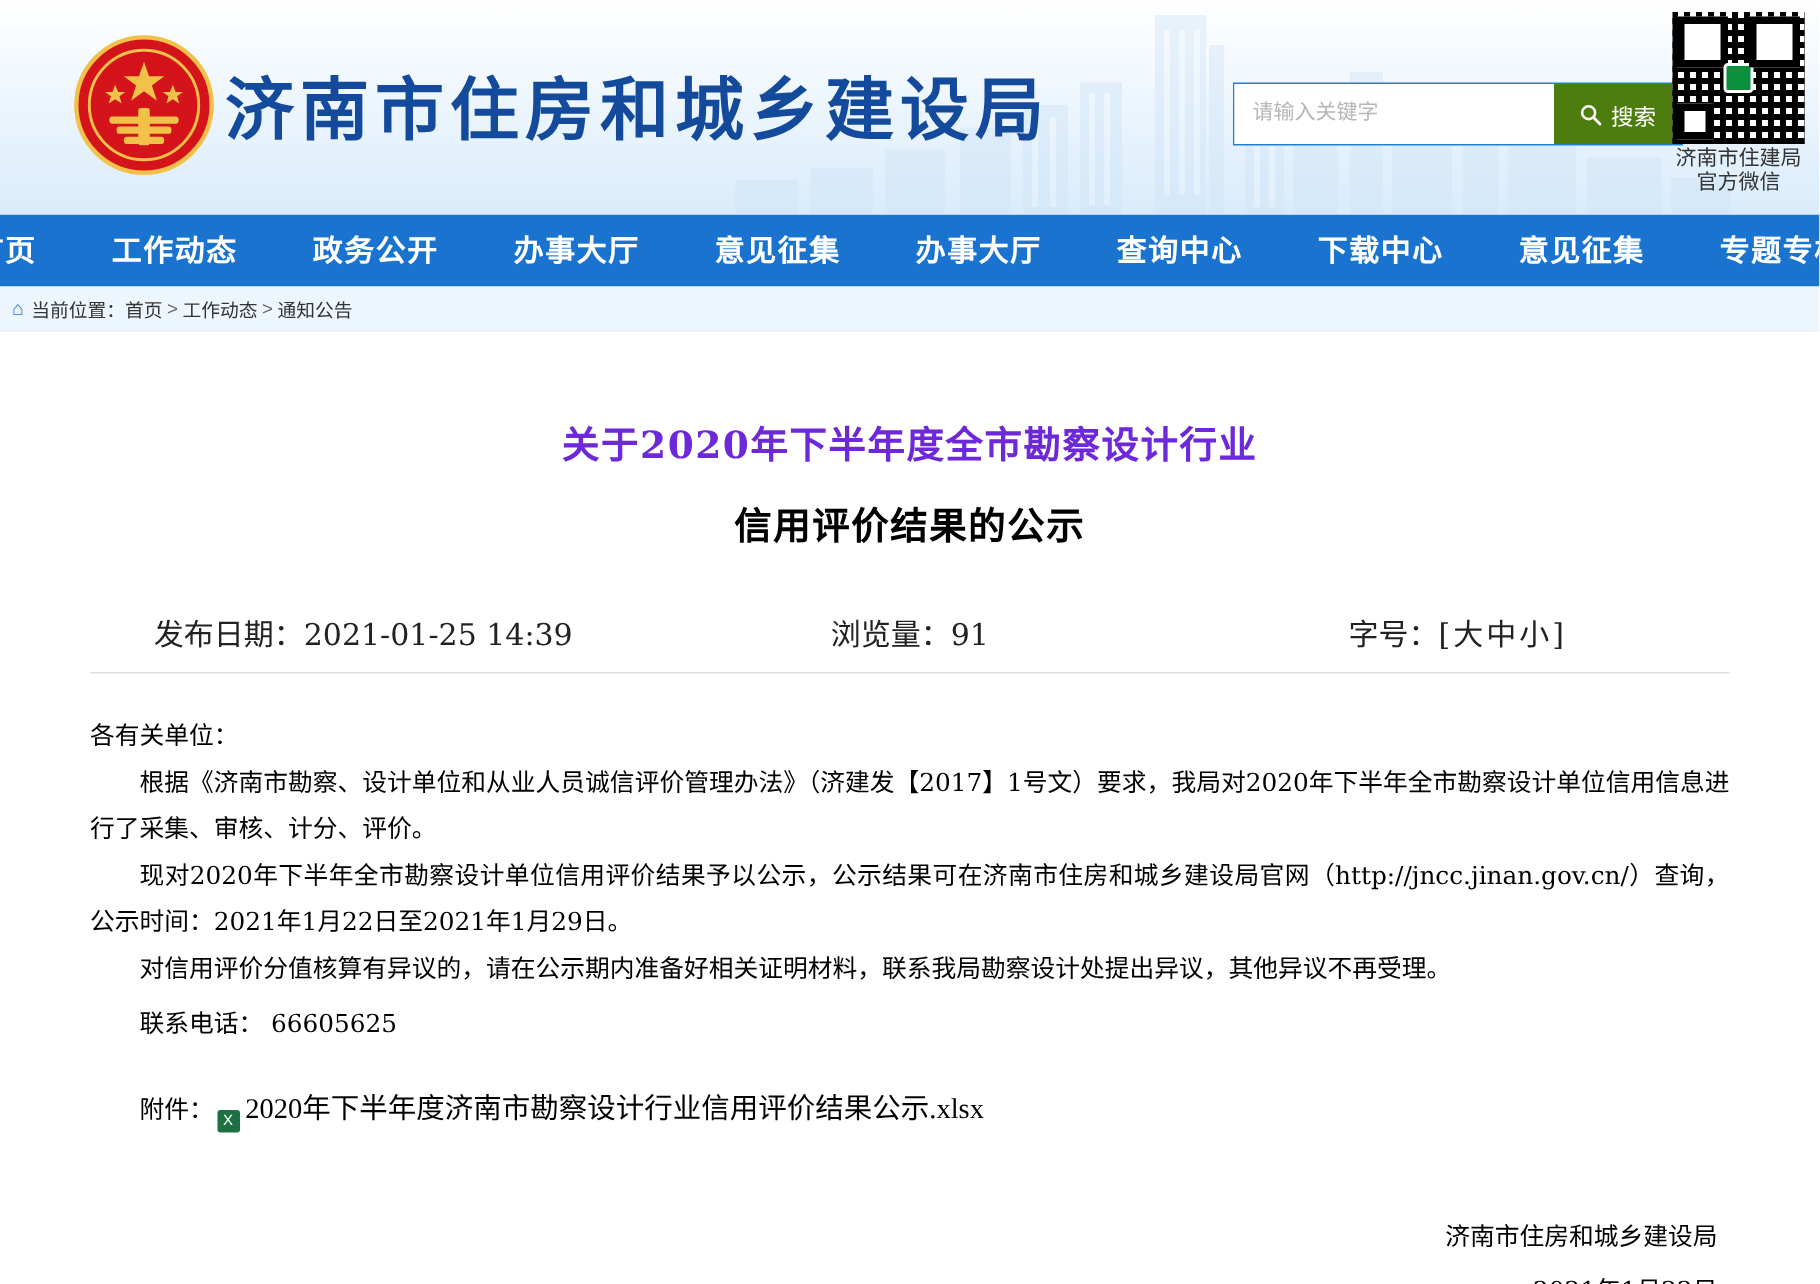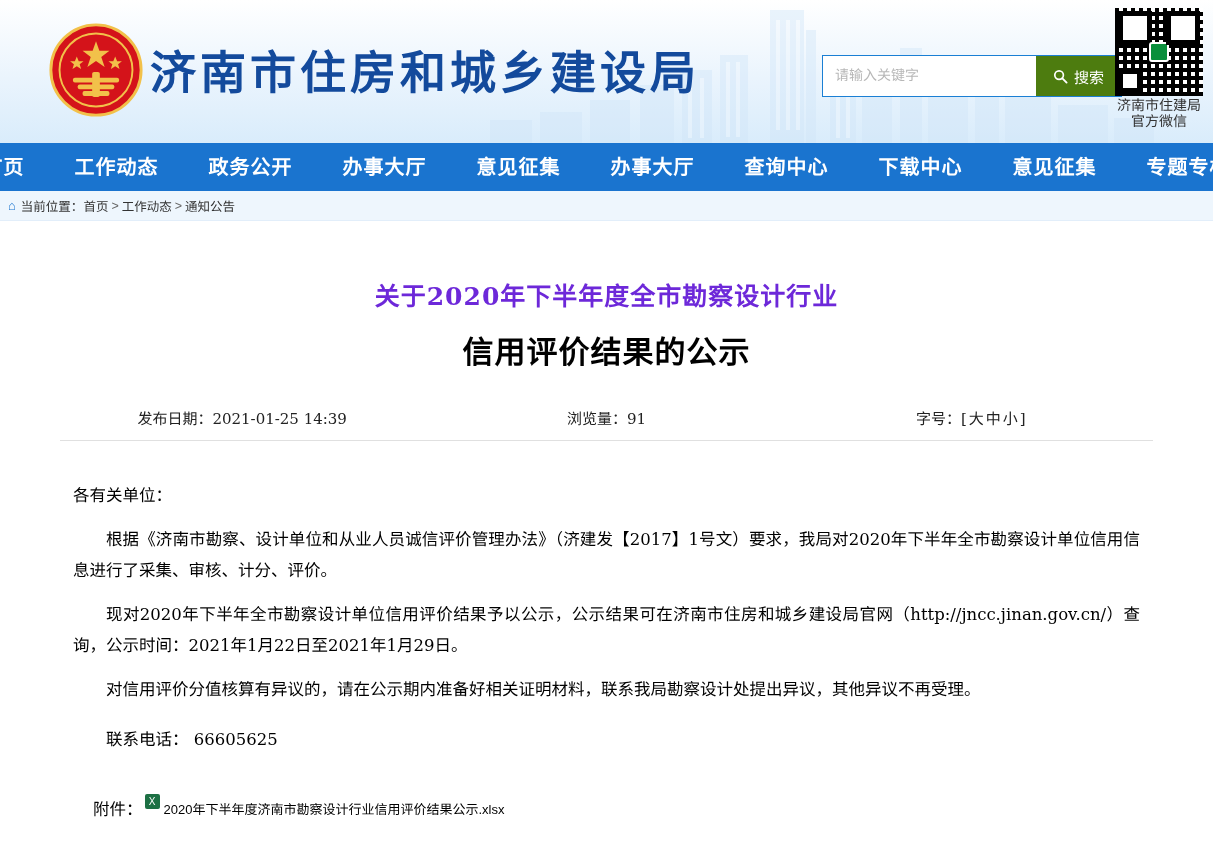--- a/index.html
+++ b/index.html
@@ -171,75 +171,75 @@
     font-family: "DejaVu Serif", serif;
     font-weight: bold;
     font-size: 25px;
     color: #6d28d9;
     letter-spacing: 1px;
     line-height: 56px;
     padding-top: 48px;
   }
   .art-title2 {
     text-align: center;
-    font-family: Liberation Serif, serif;
+    font-family: Liberation Mono, monospace;
     font-weight: bold;
-    font-size: 31px;
+    font-size: 25px;
     color: #000;
     letter-spacing: 1px;
     line-height: 56px;
   }
   .meta {
     margin: 26px 0 0 0;
     border-bottom: 1px solid #e0e0e0;
     padding-bottom: 12px;
     display: flex;
     align-items: center;
     font-family: "DejaVu Serif", serif;
-    font-size: 15px;
+    font-size: 20px;
     color: #222;
   }
   .meta > div { flex: 1 1 33%; text-align: center; }
   .meta .fs-links span { cursor: pointer; padding: 0 1px; }
 
   .body-text {
     font-family: "DejaVu Serif", serif;
     font-size: 16.5px;
     color: #000;
     line-height: 31px;
     padding-top: 26px;
     text-align: justify;
   }
-  .body-text p { margin: 13px; }
+  .body-text p { margin: 0; }
   .indent2 { text-indent: 2em; }
   .phone { padding-left: 2em; padding-top: 6px; }
   .attach {
     padding-left: 2em;
     padding-top: 26px;
     display: flex;
-    align-items: flex-start;
+    align-items: flex-end;
   }
   .xls-icon {
     display: inline-block;
     width: 15px; height: 15px;
     background: #1d7044;
     color: #fff;
     font-size: 10px;
     line-height: 15px;
     text-align: center;
     margin: 0 4px 0 2px;
     border-radius: 2px;
     font-family: "Liberation Sans", sans-serif;
   }
   .attach-link {
     color: #000;
     text-decoration: none;
     cursor: pointer;
-    font-family: Liberation Sans, sans-serif;
-    font-size: 13px;
+    font-family: Liberation Serif, serif;
+    font-size: 19px;
   }
   .signature {
     font-family: "DejaVu Serif", serif;
     font-size: 16.5px;
     color: #000;
     text-align: right;
     padding-top: 52px;
     line-height: 36px;
     padding-right: 8px;
   }

